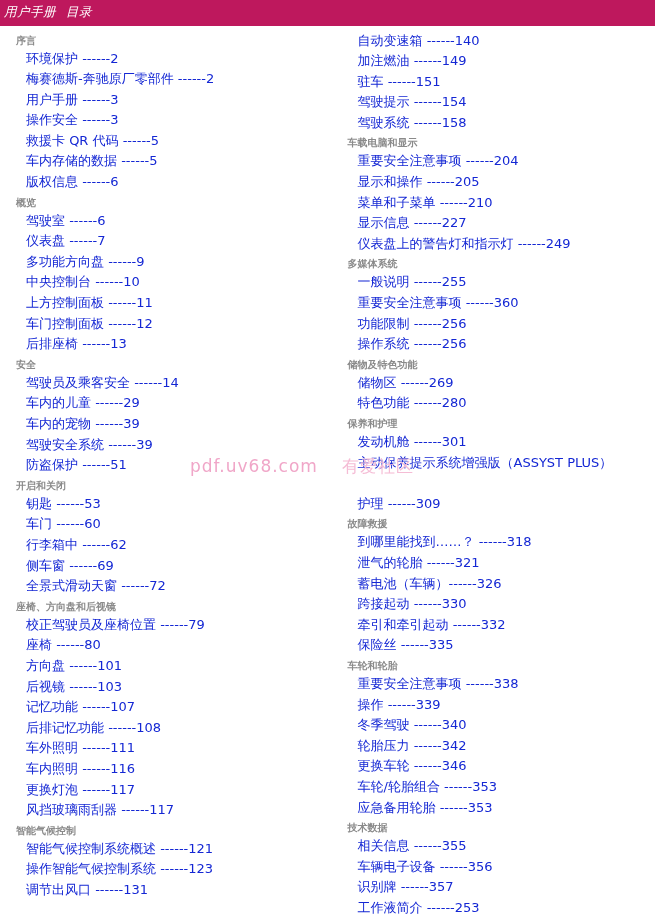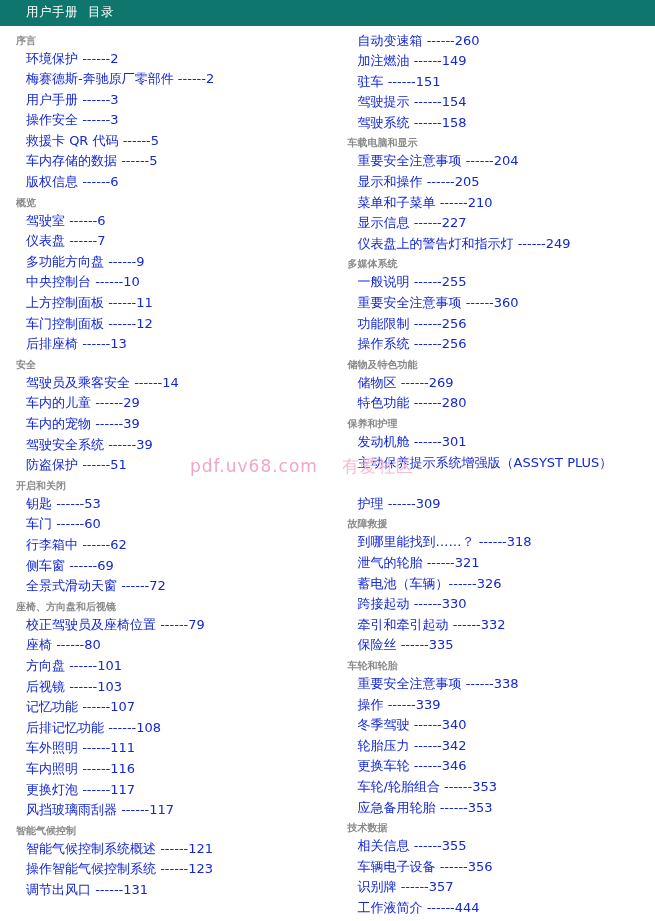--- a/index.html
+++ b/index.html
@@ -8,26 +8,27 @@
   }
   body {
     width: 655px;
     height: 921px;
     background: #ffffff;
     font-family: "DejaVu Sans", "Liberation Sans", sans-serif;
     position: relative;
     overflow: hidden;
   }
   .header-bar {
-    background: #0f766e;
+    background: #be185d;
     color: #ffffff;
     font-size: 12.5px;
     line-height: 1;
-    padding: 6px 10px 7px 26px;
+    padding: 6px 10px 7px 4px;
     letter-spacing: 0.5px;
+    font-style: italic;
   }
   .header-bar .sep {
     display: inline-block;
     width: 10px;
   }
   .columns {
     display: flex;
     padding: 5px 0 0 0;
   }
   .col {
@@ -125,21 +126,21 @@
       <div class="entry">车外照明 ------111</div>
       <div class="entry">车内照明 ------116</div>
       <div class="entry">更换灯泡 ------117</div>
       <div class="entry">风挡玻璃雨刮器 ------117</div>
       <div class="section-title">智能气候控制</div>
       <div class="entry">智能气候控制系统概述 ------121</div>
       <div class="entry">操作智能气候控制系统 ------123</div>
       <div class="entry">调节出风口 ------131</div>
     </div>
   <div class="col right" id="col-right">
-      <div class="entry">自动变速箱 ------260</div>
+      <div class="entry">自动变速箱 ------140</div>
       <div class="entry">加注燃油 ------149</div>
       <div class="entry">驻车 ------151</div>
       <div class="entry">驾驶提示 ------154</div>
       <div class="entry">驾驶系统 ------158</div>
       <div class="section-title">车载电脑和显示</div>
       <div class="entry">重要安全注意事项 ------204</div>
       <div class="entry">显示和操作 ------205</div>
       <div class="entry">菜单和子菜单 ------210</div>
       <div class="entry">显示信息 ------227</div>
       <div class="entry">仪表盘上的警告灯和指示灯 ------249</div>
@@ -168,20 +169,20 @@
       <div class="entry sub">操作 ------339</div>
       <div class="entry sub">冬季驾驶 ------340</div>
       <div class="entry sub">轮胎压力 ------342</div>
       <div class="entry sub">更换车轮 ------346</div>
       <div class="entry sub">车轮/轮胎组合 ------353</div>
       <div class="entry sub">应急备用轮胎 ------353</div>
       <div class="section-title">技术数据</div>
       <div class="entry sub">相关信息 ------355</div>
       <div class="entry sub">车辆电子设备 ------356</div>
       <div class="entry sub">识别牌 ------357</div>
-      <div class="entry sub">工作液简介 ------444</div>
+      <div class="entry sub">工作液简介 ------253</div>
       <div class="entry sub">适用车辆 ------365</div>
     </div>
 </div>
 
 <div class="watermark">
   <span>pdf.uv68.com</span><span class="cn">有爱社区</span>
 </div>
 
 </body></html>

